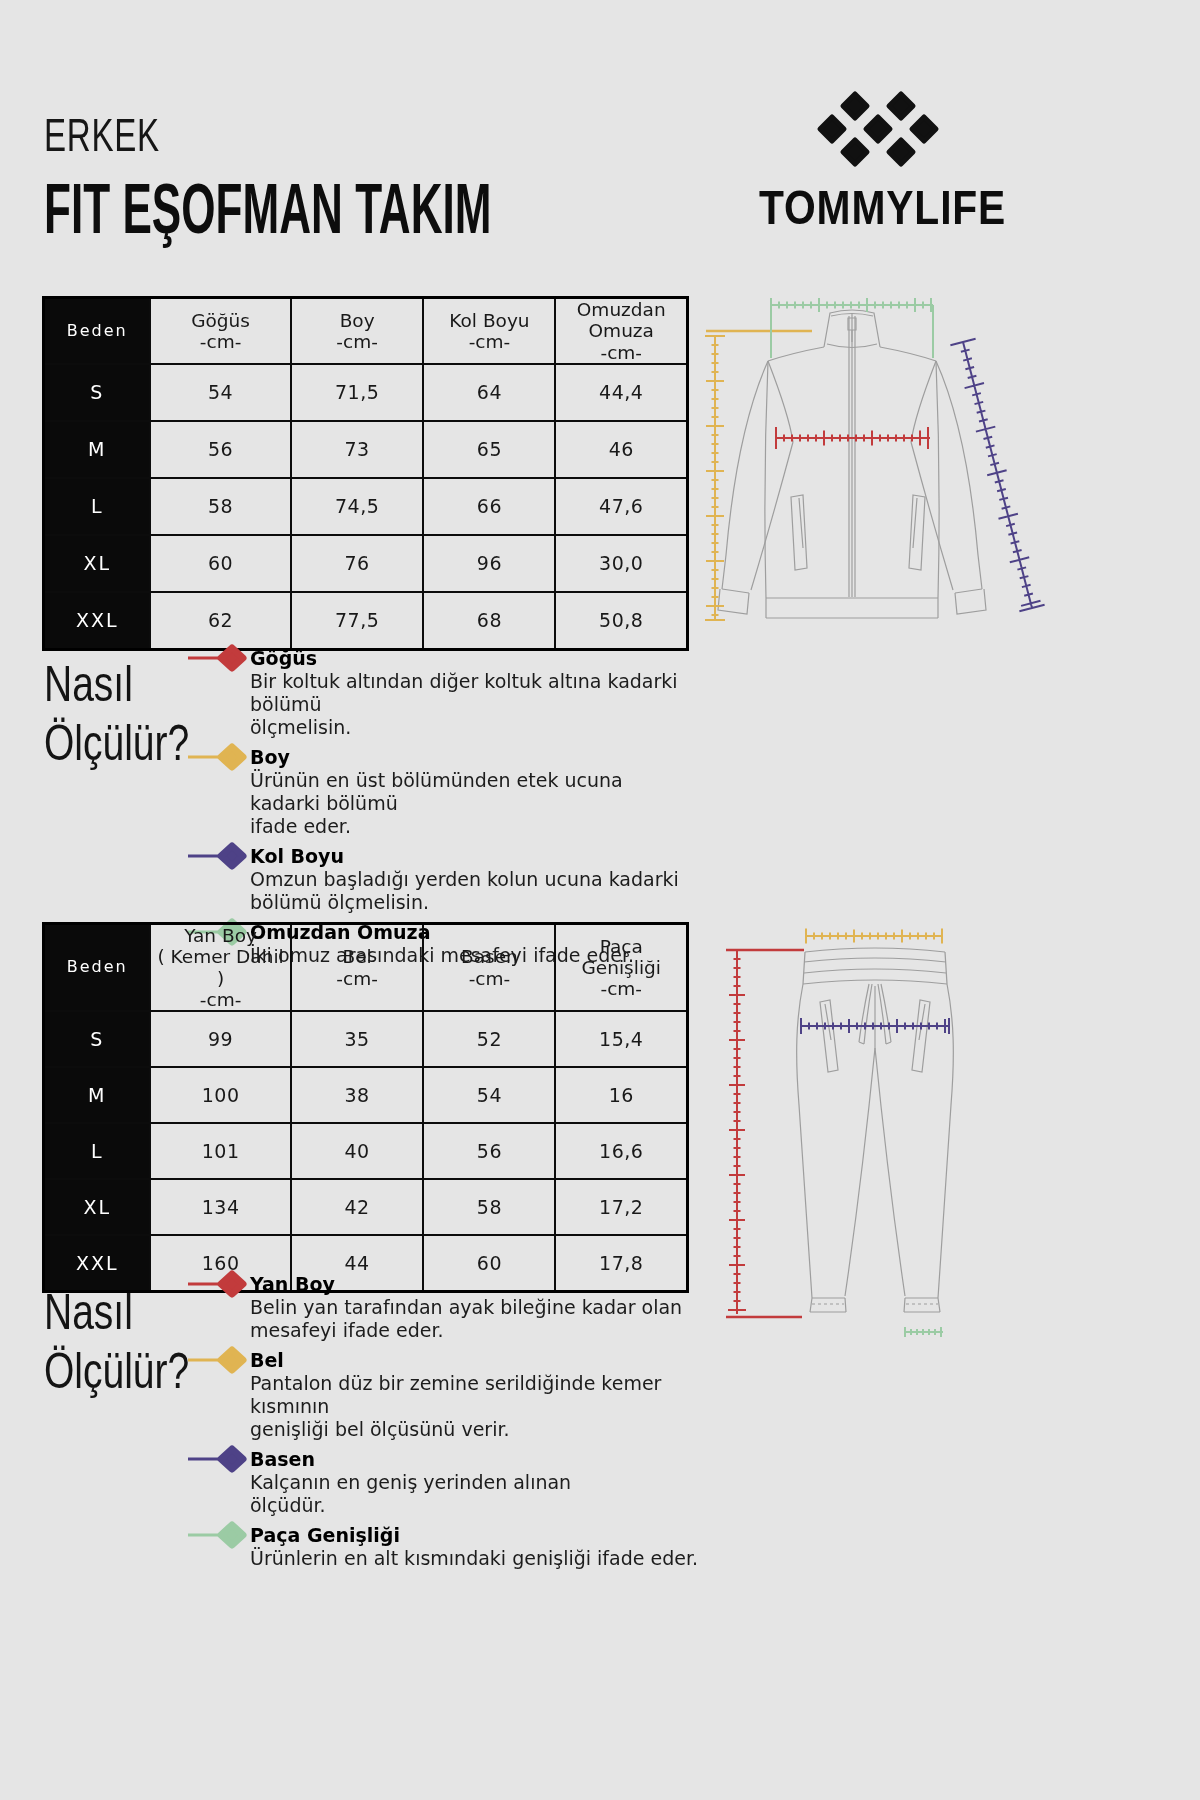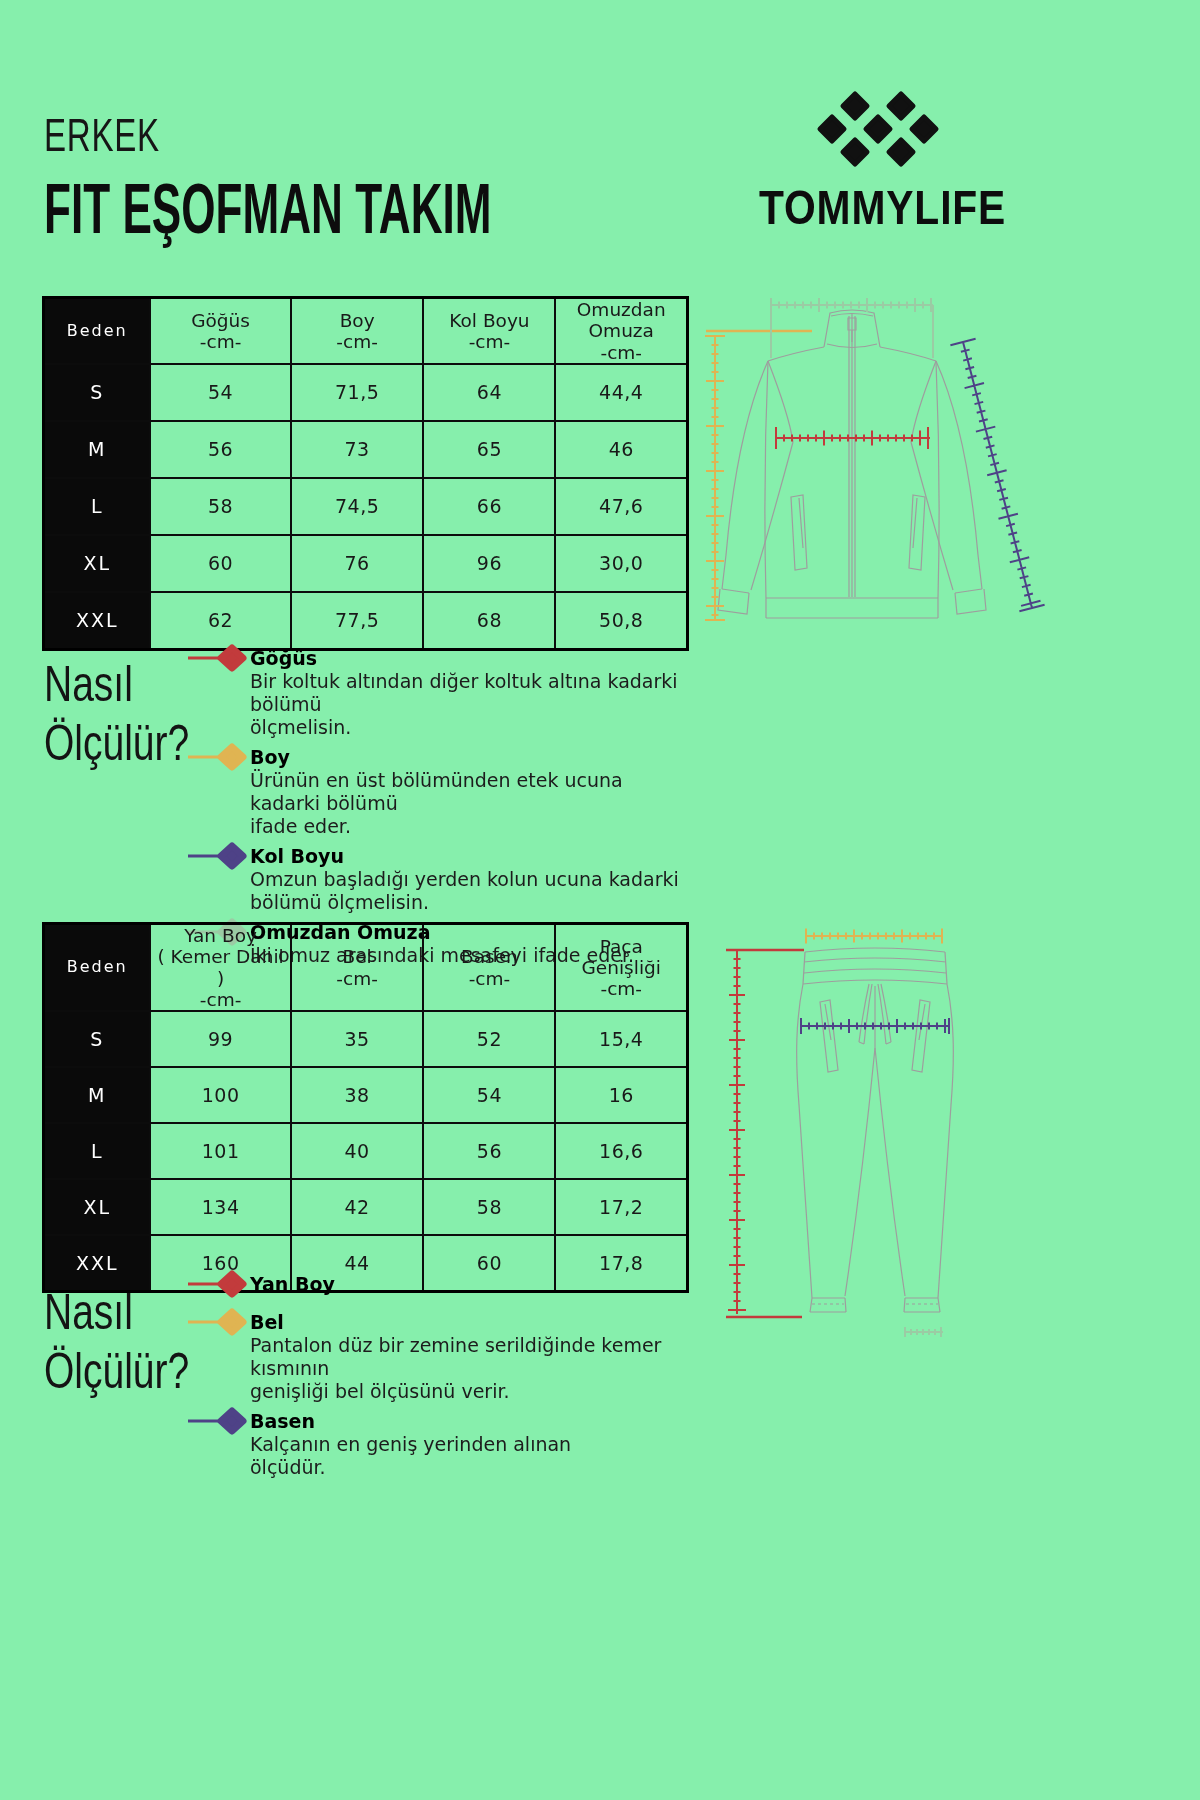--- a/index.html
+++ b/index.html
@@ -1,16 +1,16 @@
 <!DOCTYPE html>
 <html><head>
 <meta charset="utf-8">
 <style>
   html,body{margin:0;padding:0;background:#fff;}
-  #page{position:relative;width:1200px;height:1800px;background:#86efac;overflow:hidden;
+  #page{position:relative;width:1200px;height:1800px;background:#e5e5e5;overflow:hidden;
         font-family:"DejaVu Sans",sans-serif;color:#191919;}
   .abs{position:absolute;}
 
   
   #header-left{left:44px;top:112px;}
   #erkek{font-size:46px;color:#161616;font-weight:400;line-height:1;
          transform:scaleX(.72);transform-origin:left top;letter-spacing:1px;white-space:nowrap;
          font-family:"Liberation Sans",sans-serif;}
   #fit-title{font-size:70px;font-weight:700;color:#0d0d0d;line-height:1;margin-top:16px;
          transform:scaleX(.63);transform-origin:left top;white-space:nowrap;
@@ -314,20 +314,22 @@
   <div class="abs howto" id="howto2">Nasıl
 Ölçülür?</div>
   <div class="abs legend" id="legend2">
       <div class="legend-item">
         <svg class="marker" width="64" height="40" viewBox="0 0 64 40">
           <line x1="2" y1="20" x2="36" y2="20" stroke="#C23B3C" stroke-width="3"></line>
           <path d="M46,10 L57,20 L46,30 L35,20 Z" fill="#C23B3C" stroke="#C23B3C" stroke-width="7" stroke-linejoin="round"></path>
         </svg>
         <div class="ltext">
           <div class="ltitle">Yan Boy</div>
+          <div class="ldesc">Belin yan tarafından ayak bileğine kadar olan
+mesafeyi ifade eder.</div>
         </div>
       </div>
       <div class="legend-item">
         <svg class="marker" width="64" height="40" viewBox="0 0 64 40">
           <line x1="2" y1="20" x2="36" y2="20" stroke="#E0B452" stroke-width="3"></line>
           <path d="M46,10 L57,20 L46,30 L35,20 Z" fill="#E0B452" stroke="#E0B452" stroke-width="7" stroke-linejoin="round"></path>
         </svg>
         <div class="ltext">
           <div class="ltitle">Bel</div>
           <div class="ldesc">Pantalon düz bir zemine serildiğinde kemer kısmının
@@ -338,15 +340,25 @@
         <svg class="marker" width="64" height="40" viewBox="0 0 64 40">
           <line x1="2" y1="20" x2="36" y2="20" stroke="#4E4287" stroke-width="3"></line>
           <path d="M46,10 L57,20 L46,30 L35,20 Z" fill="#4E4287" stroke="#4E4287" stroke-width="7" stroke-linejoin="round"></path>
         </svg>
         <div class="ltext">
           <div class="ltitle">Basen</div>
           <div class="ldesc">Kalçanın en geniş yerinden alınan
 ölçüdür.</div>
         </div>
       </div>
+      <div class="legend-item">
+        <svg class="marker" width="64" height="40" viewBox="0 0 64 40">
+          <line x1="2" y1="20" x2="36" y2="20" stroke="#9BCBA4" stroke-width="3"></line>
+          <path d="M46,10 L57,20 L46,30 L35,20 Z" fill="#9BCBA4" stroke="#9BCBA4" stroke-width="7" stroke-linejoin="round"></path>
+        </svg>
+        <div class="ltext">
+          <div class="ltitle">Paça Genişliği</div>
+          <div class="ldesc">Ürünlerin en alt kısmındaki genişliği ifade eder.</div>
+        </div>
+      </div>
     </div>
 
 </div>
 
 </body></html>

